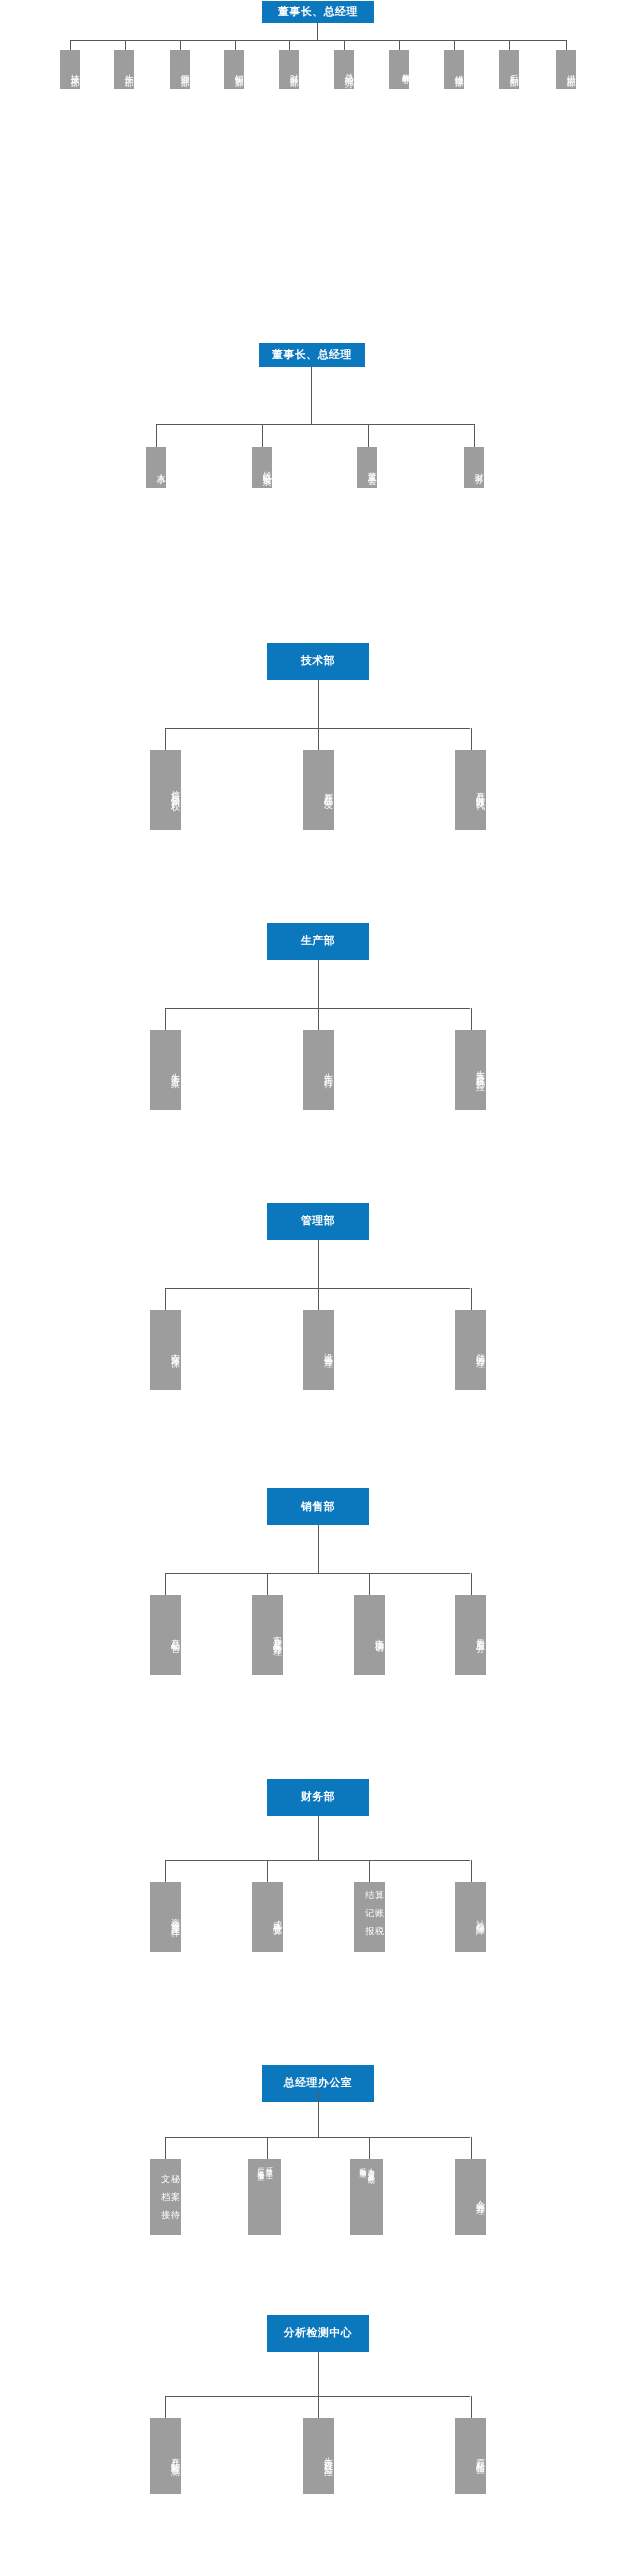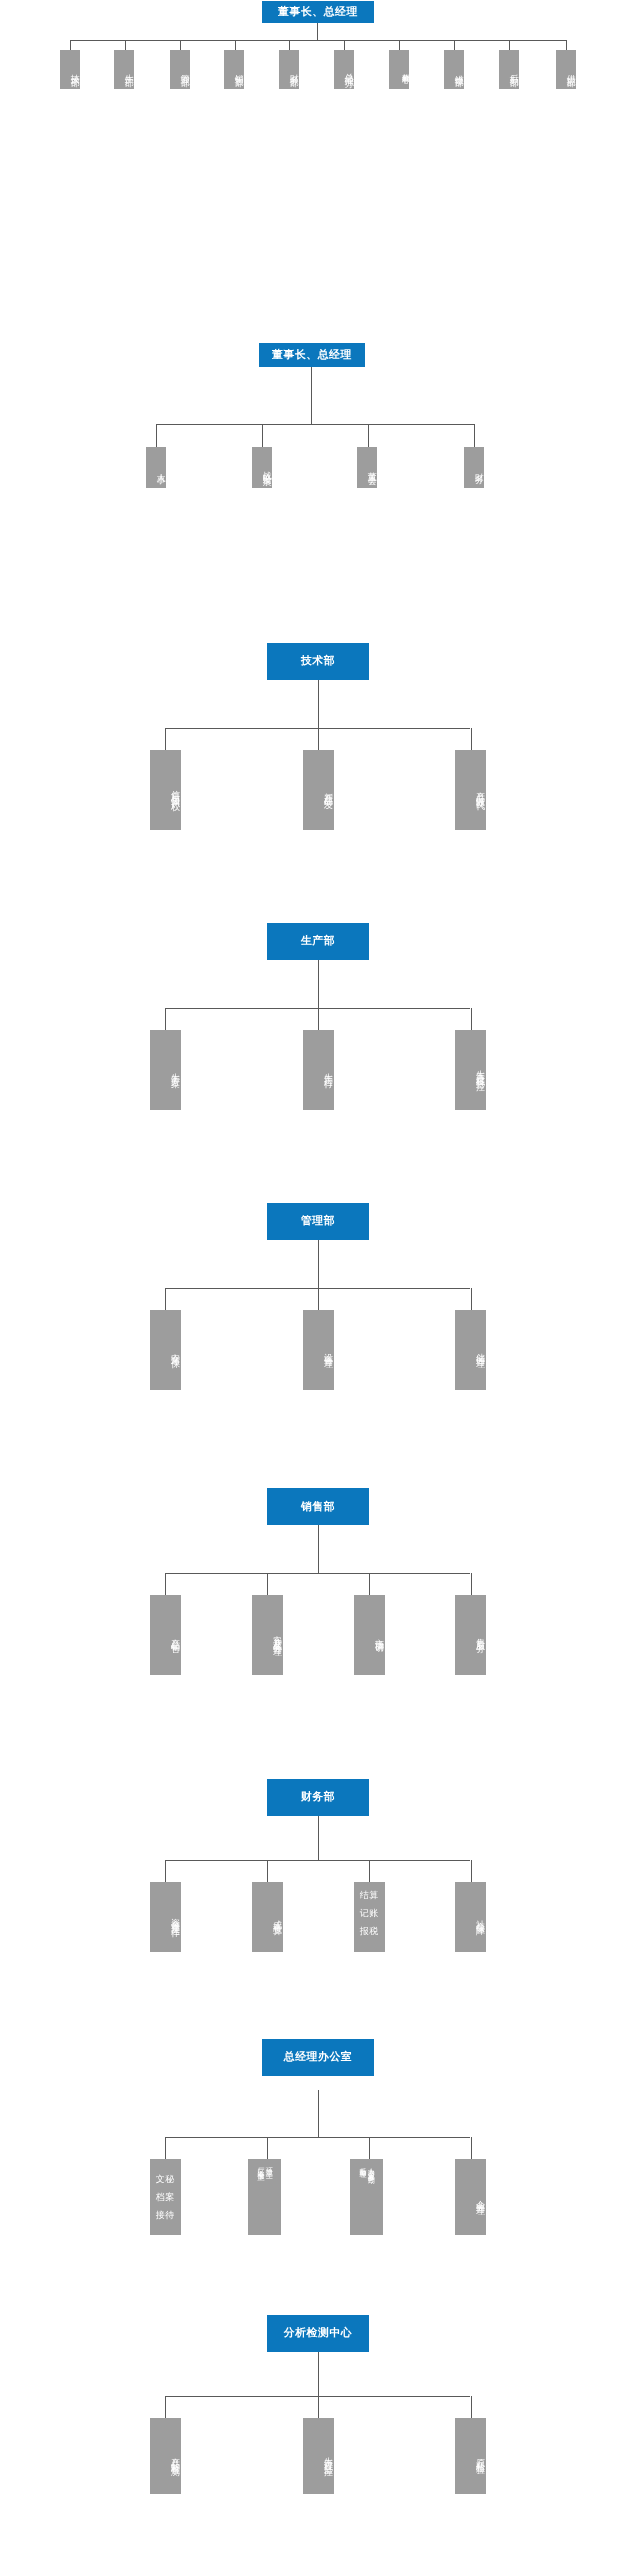--- a/index.html
+++ b/index.html
@@ -23,21 +23,21 @@
     background:#9d9d9d;
     font-size:9px;
     writing-mode:vertical-rl;text-orientation:upright;
     letter-spacing:1.9px;
     padding:3.8px 0;
     align-items:flex-start;justify-content:center;
   }
   .node.leaf.horiz{
     writing-mode:horizontal-tb;text-orientation:mixed;
     letter-spacing:0.6px;
-    align-items:center;justify-content:center;
+    align-items:flex-end;justify-content:center;
     line-height:2.0;
   }
   .node.leaf.vstart{align-items:flex-start;}
 
   
   .vline{position:absolute;width:0.6px;background:#595959;}
   .hline{position:absolute;height:0.6px;background:#595959;}
 </style>
 </head>
 <body>
@@ -175,21 +175,21 @@
     <span>结算</span>
     <span>记账</span>
     <span>报税</span>
   </div>
 
   <div class="vline" style="left:471px;top:99px;height:21.6px;"></div>
   <div class="node leaf vstart" style="left:455px;top:121px;width:30.5px;height:70px;">社会保障</div>
 </div>
 
 <div class="chart" style="top:2035px;height:216px;">
-  <div class="node root" style="left:262px;top:4px;width:112px;height:37px;">总经理办公室</div>
+  <div class="node root" style="left:262px;top:30px;width:112px;height:37px;">总经理办公室</div>
   <div class="vline" style="left:318px;top:55px;height:48px;"></div>
   <div class="hline" style="left:165px;top:102px;width:305px;"></div>
 
   <div class="vline" style="left:165px;top:102px;height:21.6px;"></div>
   <div class="node leaf horiz" style="left:150px;top:124px;width:30.5px;height:76px;flex-direction:column;justify-content:center;">
     <span>文秘</span>
     <span>档案</span>
     <span>接待</span>
   </div>
 

